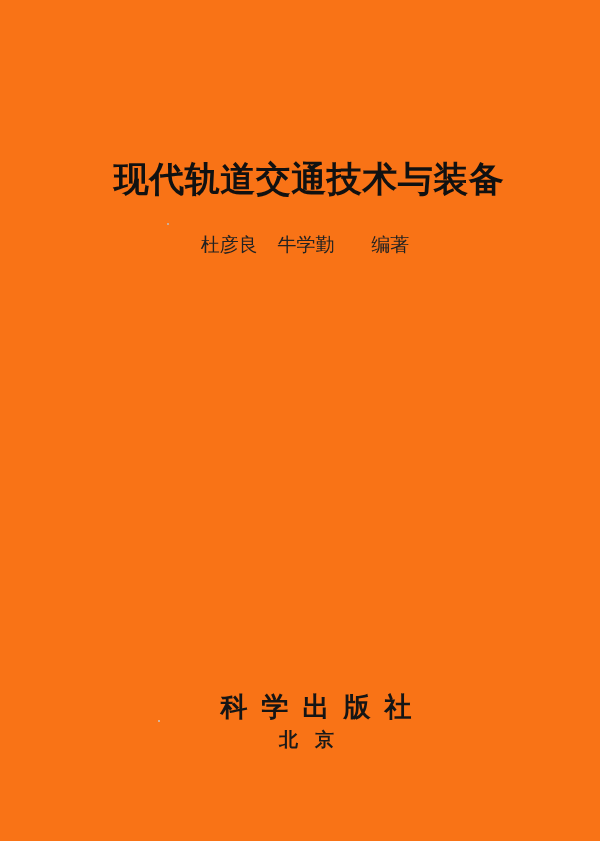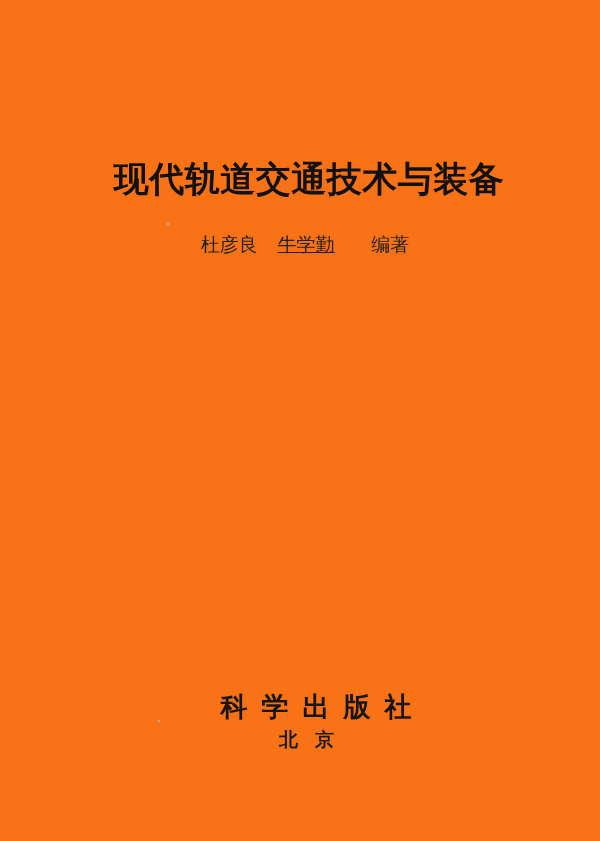--- a/index.html
+++ b/index.html
@@ -33,21 +33,21 @@
     color: #111111;
   }
   .authors-line {
     top: 232px;
     transform: translateX(5px);
     font-family: "Liberation Serif", serif;
     font-size: 19px;
     font-weight: 500;
     color: #222222;
   }
-  .authors-line .author-2 { margin-left: 15px; text-decoration: underline; }
+  .authors-line .author-2 { margin-left: 15px; }
   .authors-line .author-role { margin-left: 32px; }
   .publisher-line {
     top: 689px;
     transform: translateX(23px);
     font-family: "Liberation Serif", serif;
     font-size: 27px;
     font-weight: 600;
     letter-spacing: 14px;
     color: #151515;
   }

